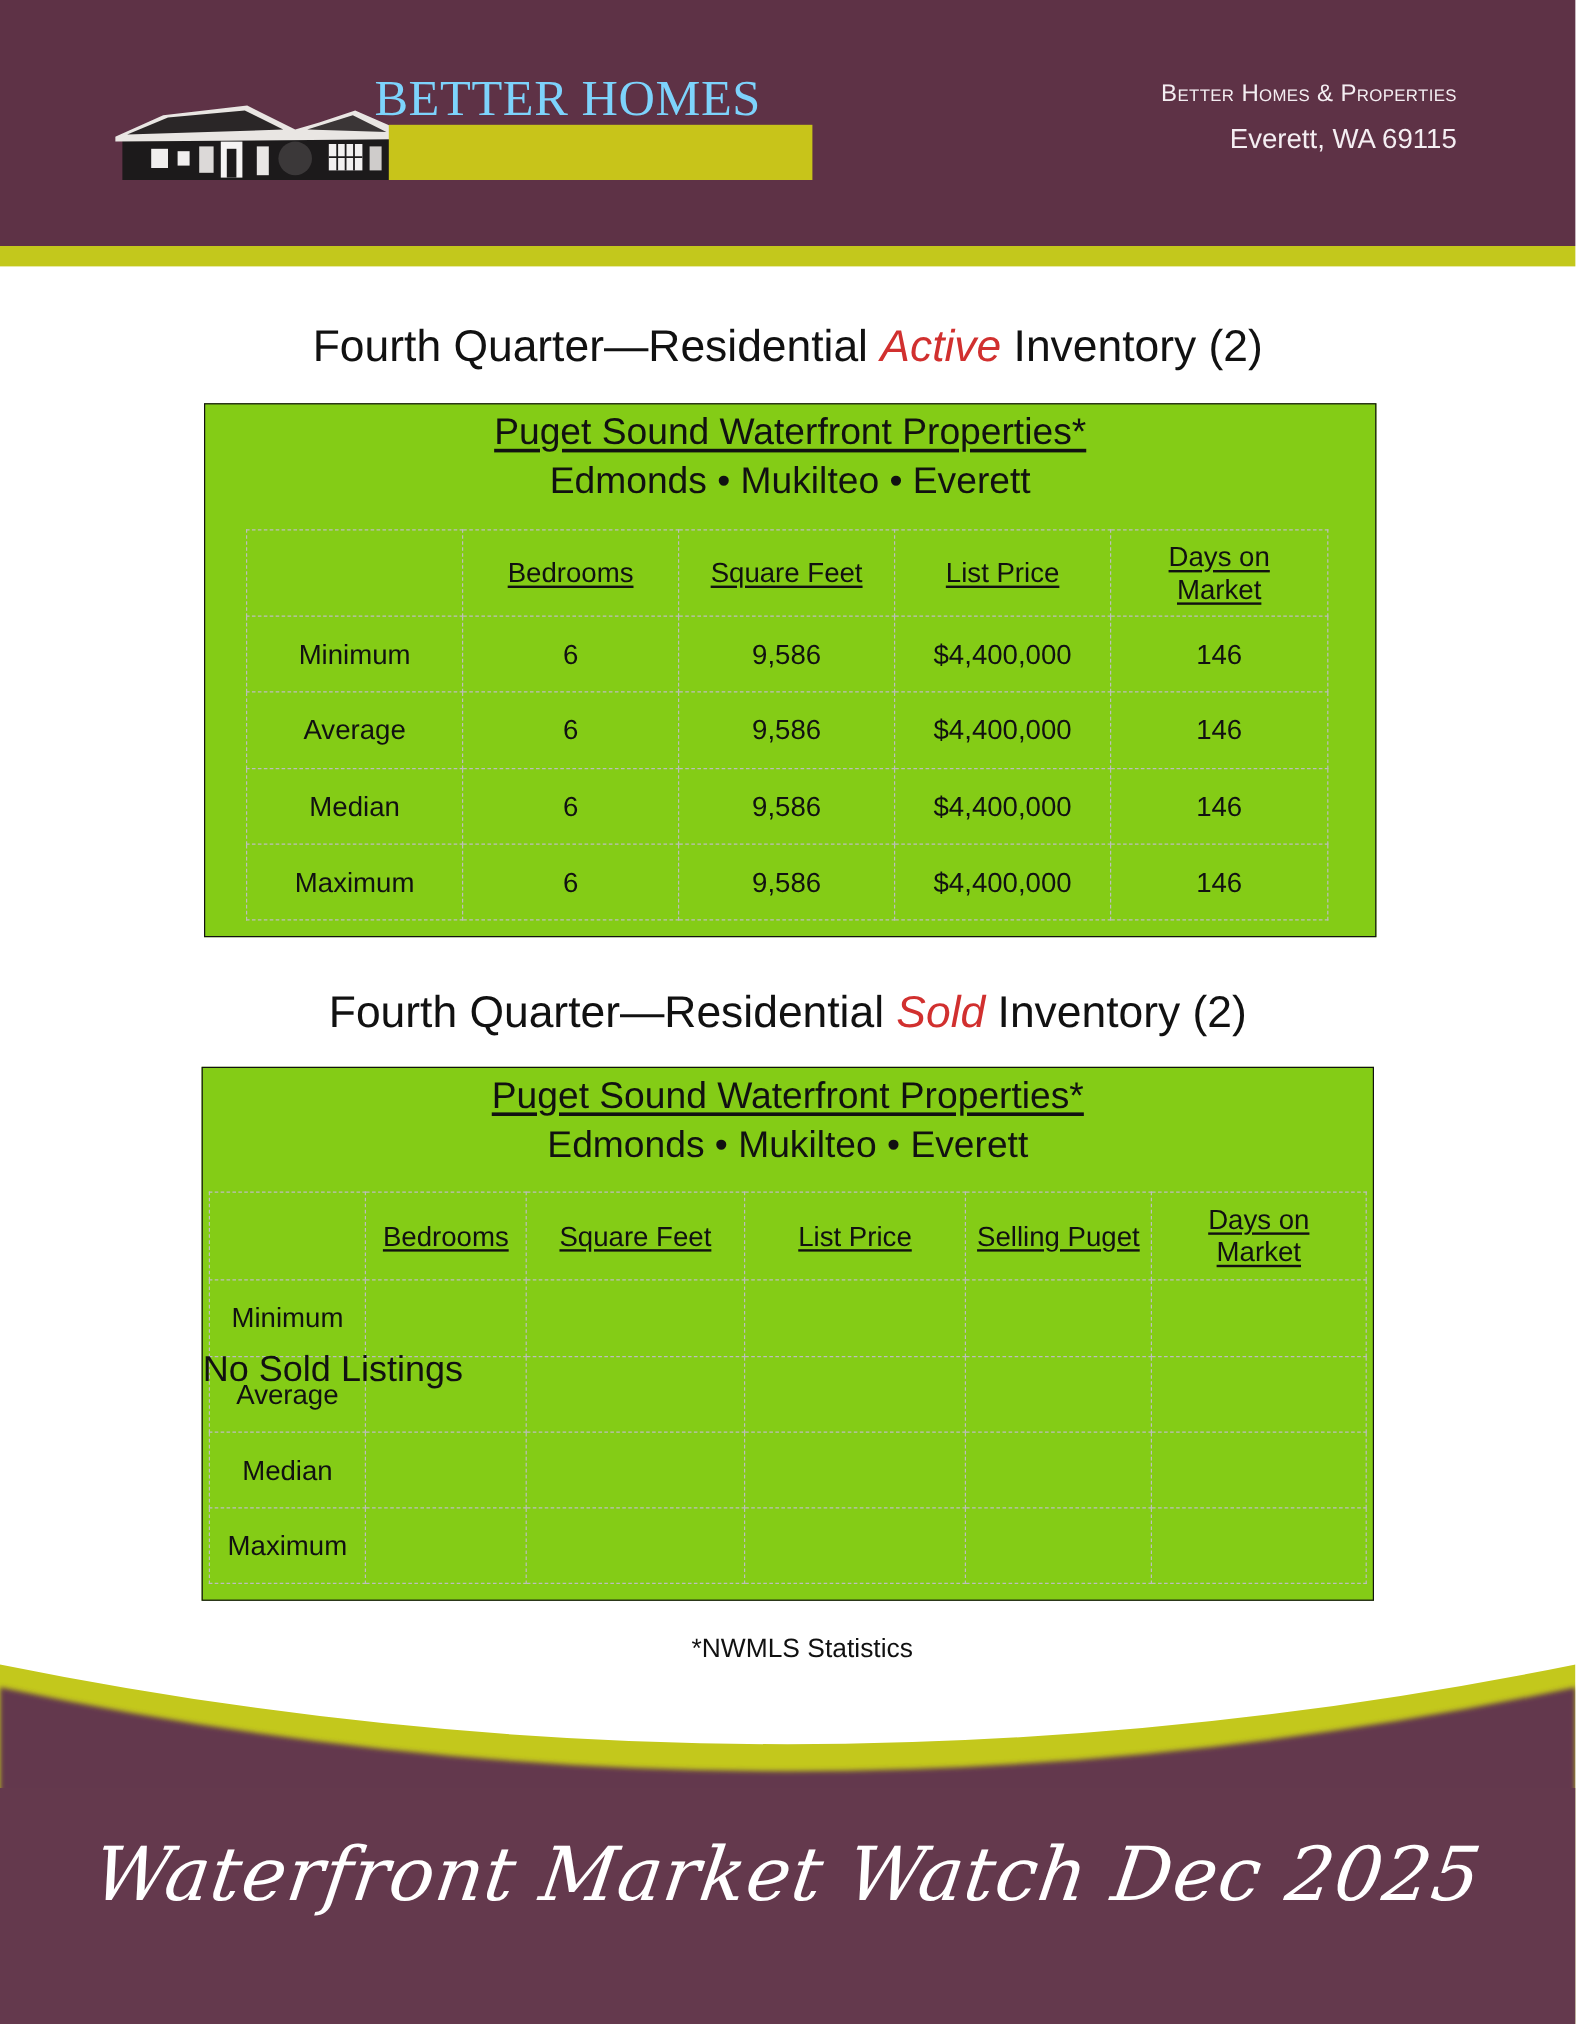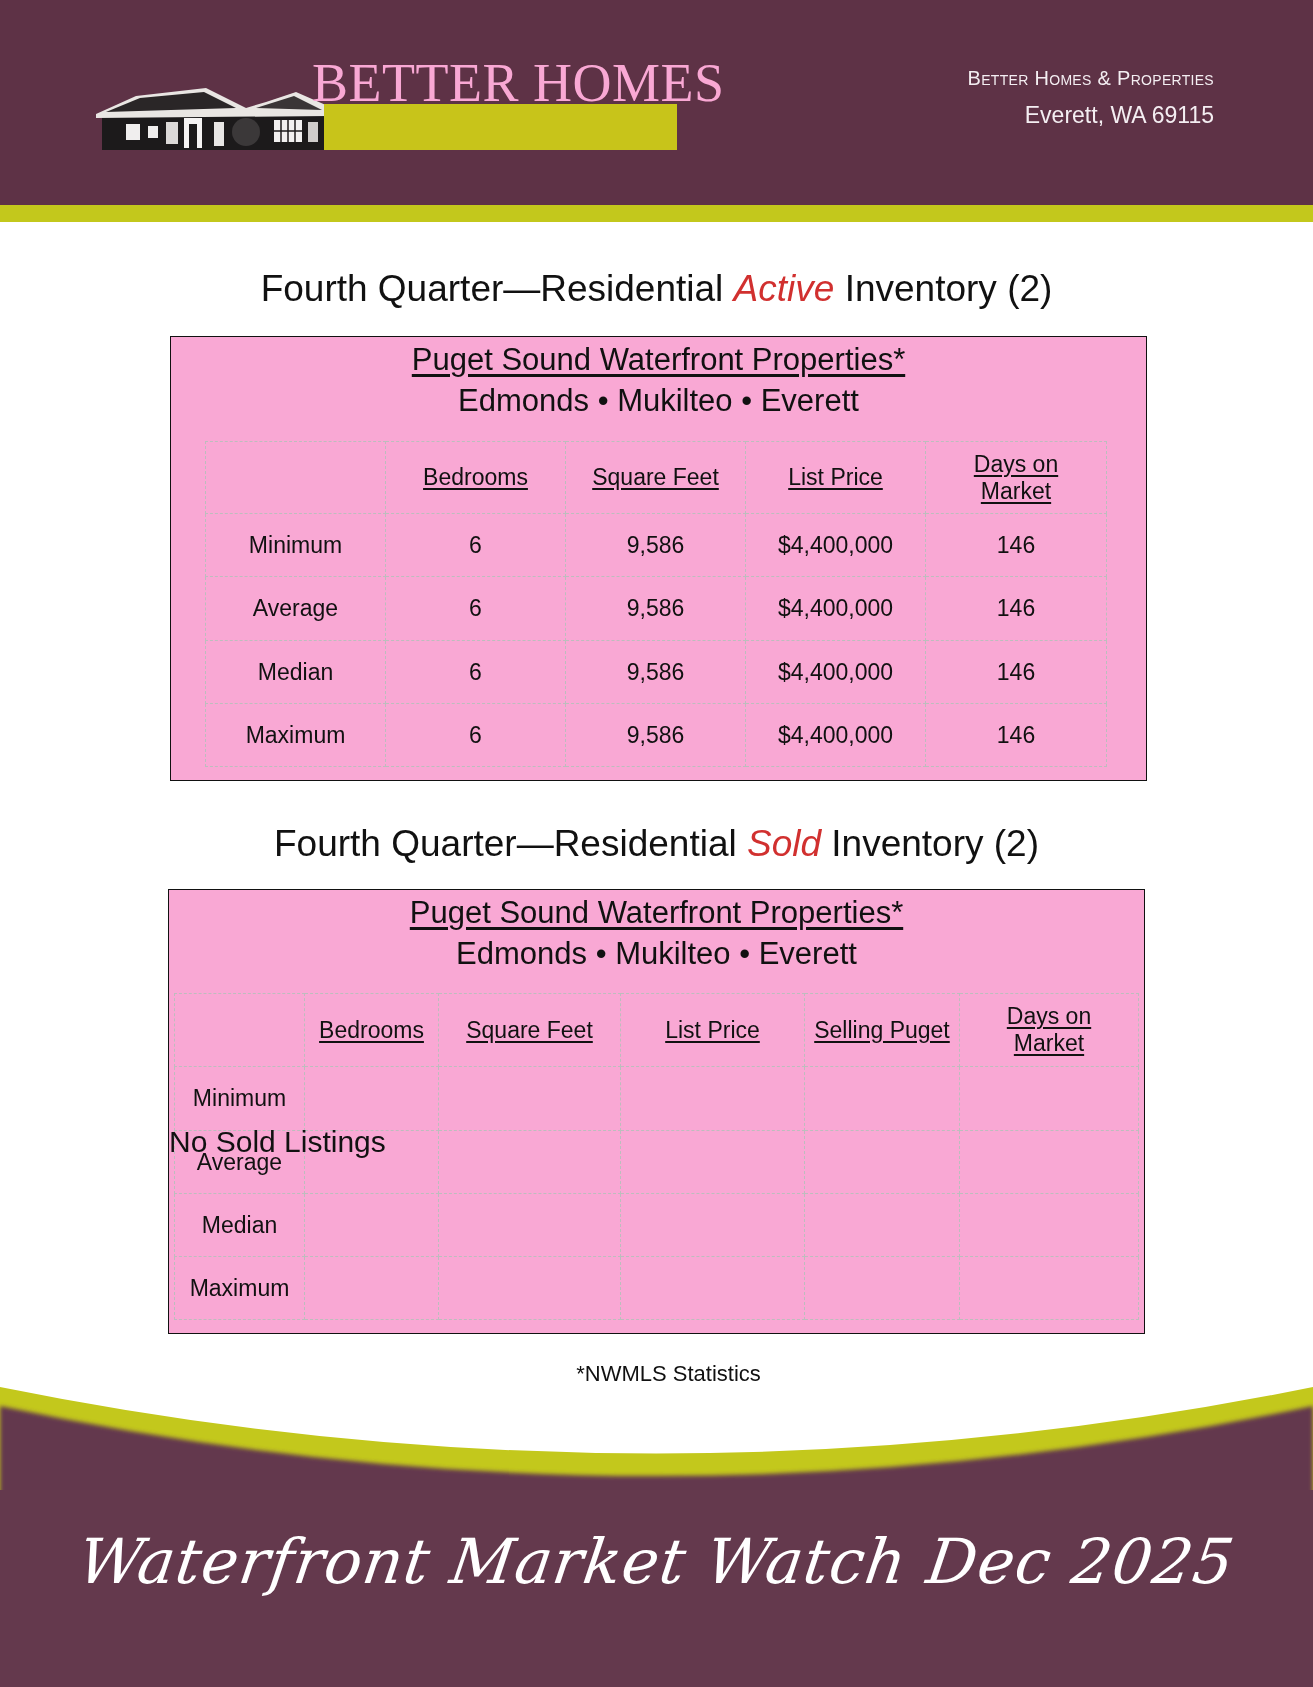--- a/index.html
+++ b/index.html
@@ -3,34 +3,34 @@
 <meta charset="utf-8">
 <style>
   html, body { margin:0; padding:0; }
   body { width:1313px; height:1687px; position:relative; background:#ffffff; overflow:hidden;
          font-family:"Liberation Sans", "DejaVu Sans", sans-serif; color:#111; }
   .header { position:absolute; left:0; top:0; width:1313px; height:205px; background:#5e3246; }
   .header-stripe { position:absolute; left:0; top:205px; width:1313px; height:17px; background:#c3c81c; }
 
   .logo { position:absolute; left:96px; top:62px; width:585px; height:88px; }
   .logo-top { position:absolute; left:216px; top:0; font-family:"Liberation Serif", "DejaVu Serif", serif;
-              color:#f9a8d4; font-size:54px; letter-spacing:0.5px; line-height:42px; white-space:nowrap; }
+              color:#7dd3fc; font-size:42px; letter-spacing:0.5px; line-height:42px; white-space:nowrap; }
   .logo-band { position:absolute; left:228px; top:42px; width:353px; height:46px; background:#c8c41a; }
   .logo-bot { position:absolute; left:236px; top:44px; font-family:"Liberation Serif", "DejaVu Serif", serif;
               color:#1a1a1a; font-size:42px; line-height:44px; white-space:nowrap; }
   .logo-house { position:absolute; left:0; top:22px; width:232px; height:66px; }
 
   .address { position:absolute; right:99px; top:60px; text-align:right; color:#f4eef2; }
   .address .firm { font-size:20px; letter-spacing:0.3px; line-height:36px; }
   .address .line { font-size:23px; line-height:38px; }
 
   .section-title { position:absolute; left:0; width:1313px; text-align:center; font-size:37px; color:#111; }
   .section-title em { color:#d1302f; font-style:italic; }
 
-  .box { position:absolute; border:1.5px solid #111; background:#f9a8d4; }
+  .box { position:absolute; border:1.5px solid #111; background:#84cc16; }
   .box-title { position:absolute; left:0; width:100%; text-align:center; font-size:31px; text-decoration:underline; text-underline-offset:4px; }
   .box-sub { position:absolute; left:0; width:100%; text-align:center; font-size:31px; }
 
   table.grid { position:absolute; border-collapse:collapse; table-layout:fixed; }
   table.grid td, table.grid th { border:1px dashed #bdbdbd; text-align:center; vertical-align:middle;
        font-weight:normal; font-size:23px; color:#111; padding:0; }
   table.grid th span { text-decoration:underline; text-underline-offset:3px; }
   .no-sold { position:absolute; font-size:30px; color:#111; text-align:left; }
 
   .footnote { position:absolute; left:12px; width:1313px; top:1361px; text-align:center; font-size:22px; color:#111; }

